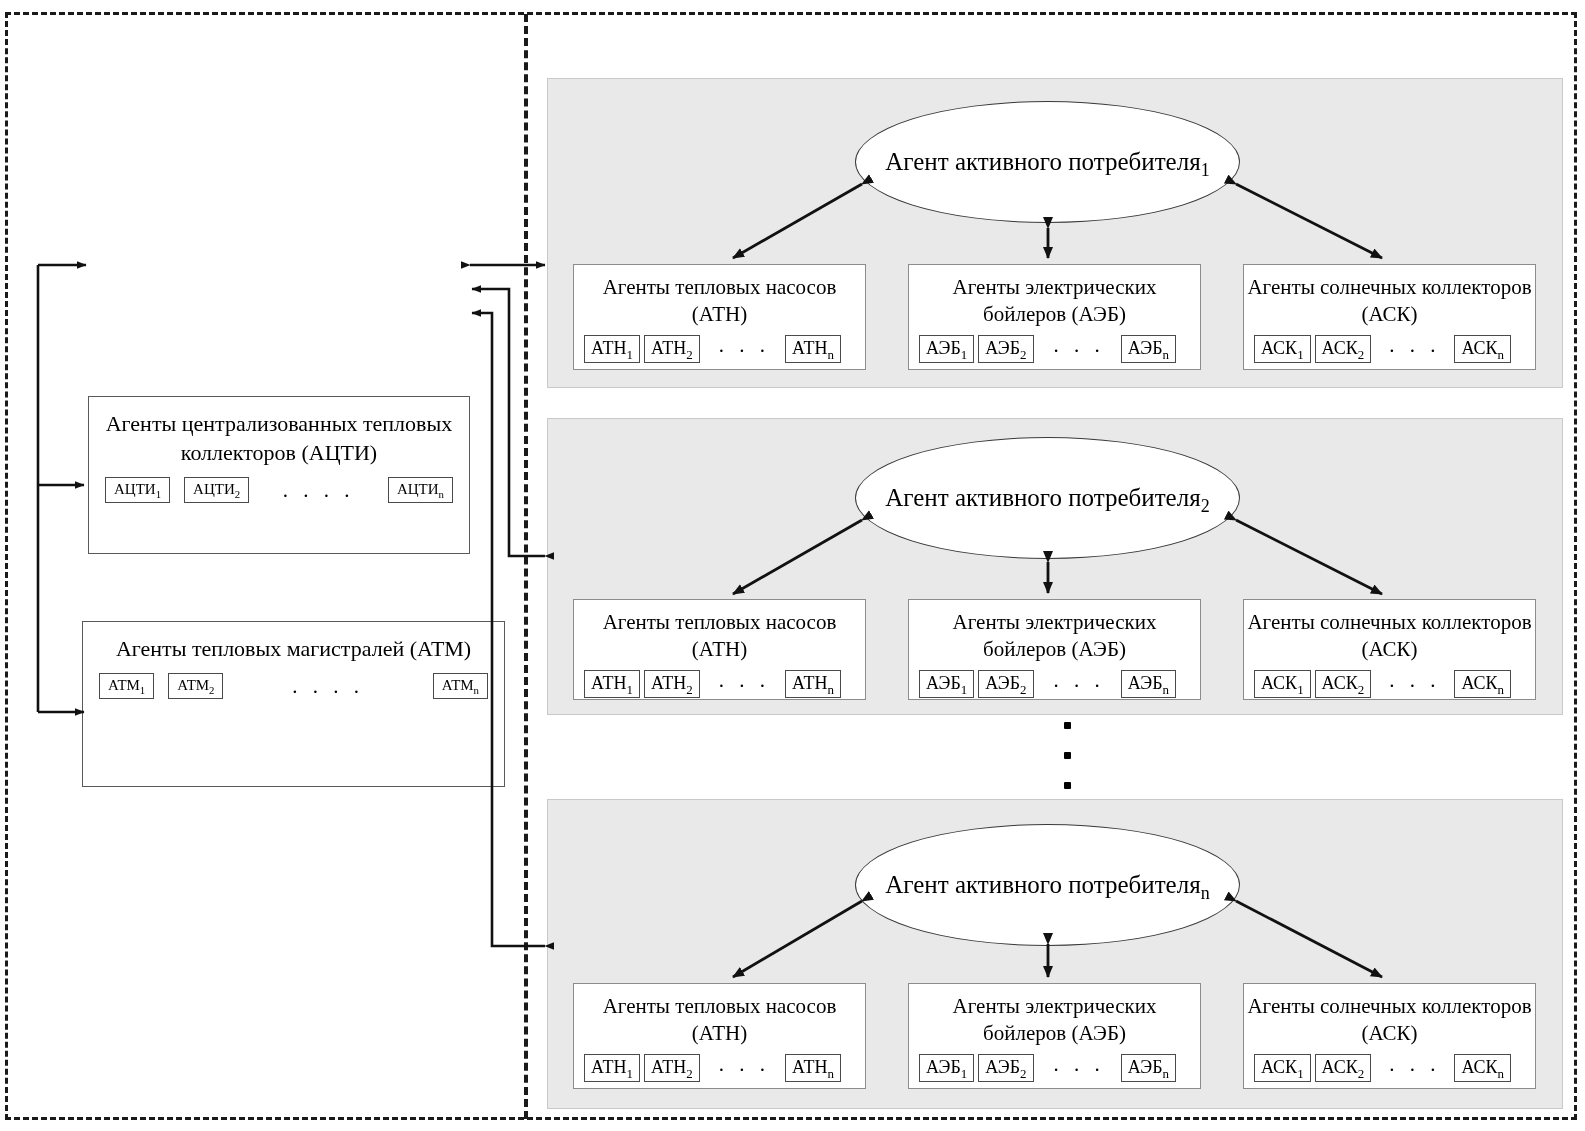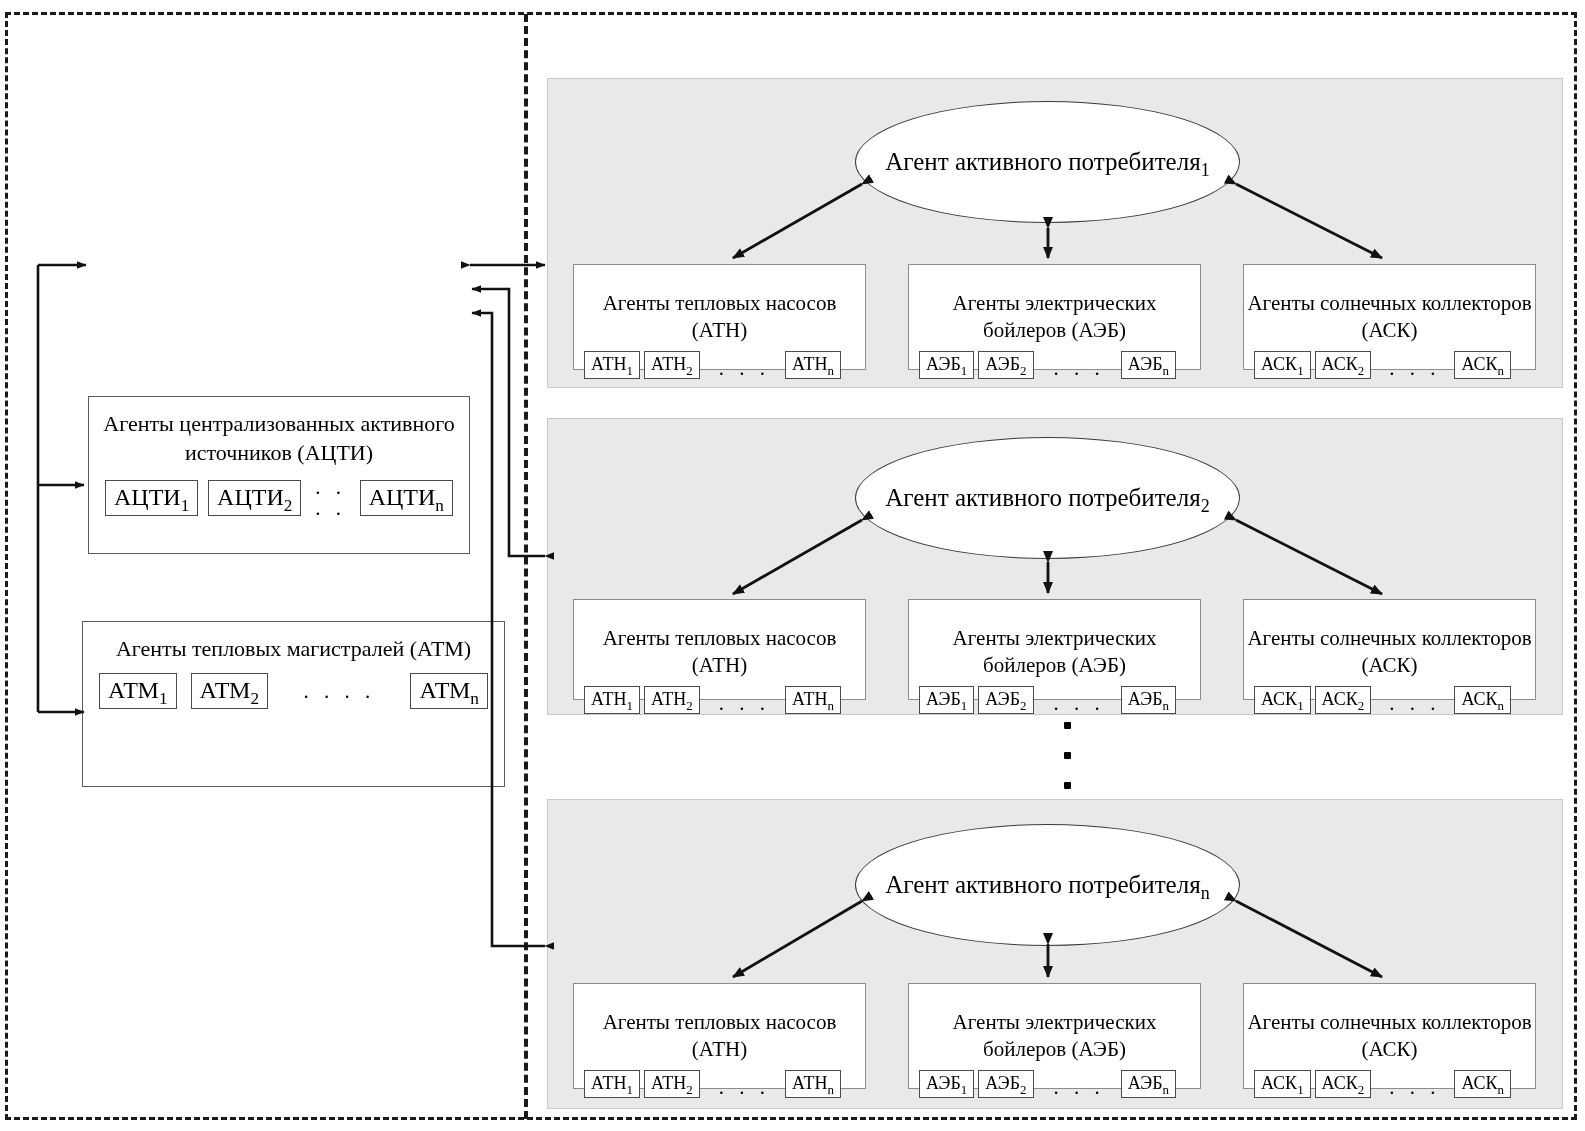--- a/index.html
+++ b/index.html
@@ -110,21 +110,21 @@
   }
   .lbox-chips {
     display: flex;
     align-items: center;
     padding: 10px 16px 0 16px;
     gap: 0;
   }
   .chip {
     border: 1.4px solid #4a4a4a;
     background: #ffffff;
-    font-size: 24px;
+    font-size: 15px;
     padding: 3px 8px 4px 8px;
     white-space: nowrap;
     box-sizing: border-box;
   }
   .dots-h {
     flex: 1 1 auto;
     text-align: center;
     font-size: 21px;
     letter-spacing: 5px;
     line-height: 1;
@@ -148,25 +148,25 @@
     position: absolute;
     border: 1.3px solid #8c8c8c;
     background: #ffffff;
     box-sizing: border-box;
     z-index: 3;
   }
   .sub-box-title {
     text-align: center;
     font-size: 21px;
     line-height: 1.3;
-    padding-top: 25px;
+    padding-top: 9px;
   }
   .sub-box-chips {
     display: flex;
-    align-items: flex-end;
+    align-items: flex-start;
     padding: 6px 10px 0 10px;
   }
   .sub-chip {
     border: 1.3px solid #4a4a4a;
     background: #ffffff;
     font-size: 18px;
     padding: 2px 6px 3px 6px;
     white-space: nowrap;
     margin-right: 4px;
     box-sizing: border-box;
@@ -202,21 +202,21 @@
 <body>
 
 <div id="canvas">
 
   <div class="outer-frame"></div>
   <div class="divider"></div>
 
 
 
   <div class="lbox" id="lbox-actsi">
-    <div class="lbox-title">Агенты централизованных активного источников (АЦТИ)</div>
+    <div class="lbox-title">Агенты централизованных тепловых коллекторов (АЦТИ)</div>
     <div class="lbox-chips">
       <div class="chip"><span>АЦТИ</span><span class="sub">1</span></div>
       <span style="width:14px"></span>
       <div class="chip"><span>АЦТИ</span><span class="sub">2</span></div>
       <div class="dots-h">. . . .</div>
       <div class="chip"><span>АЦТИ</span><span class="sub">n</span></div>
     </div>
   </div>
 
   <div class="lbox" id="lbox-atm">

